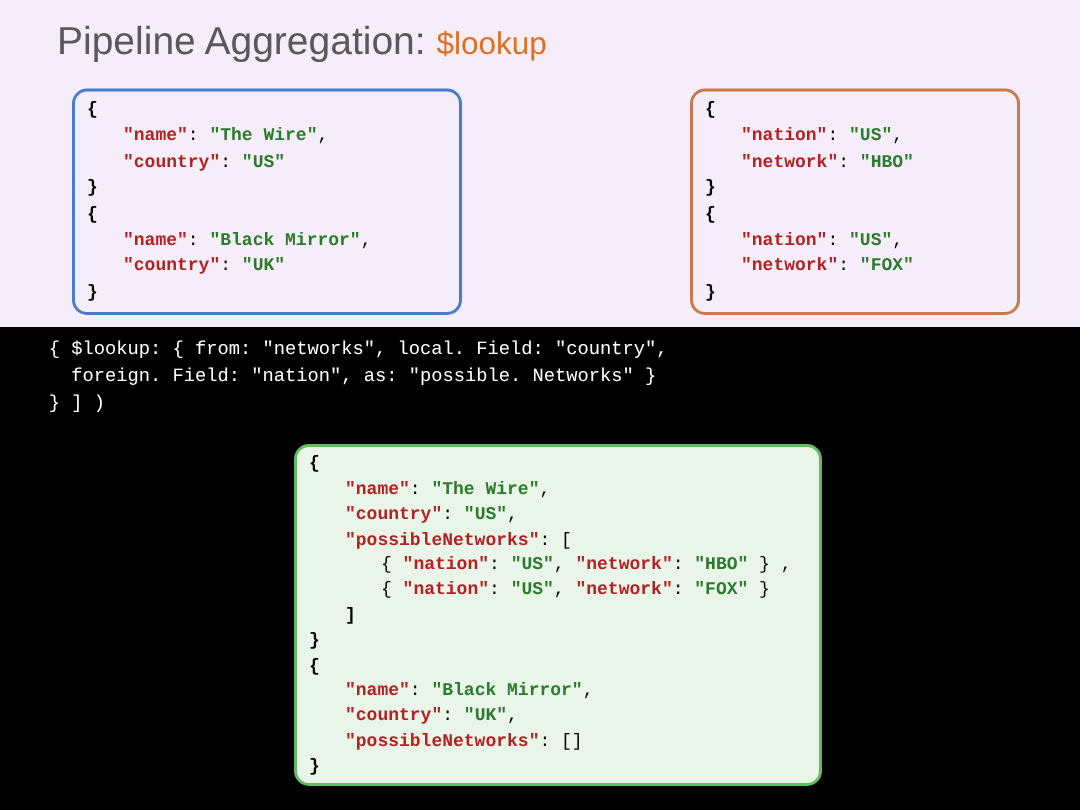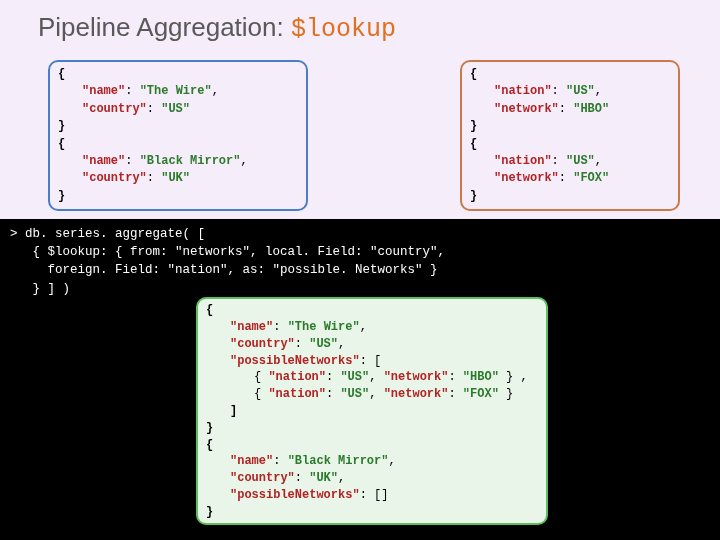--- a/index.html
+++ b/index.html
@@ -11,23 +11,23 @@
       position: relative;
       overflow: hidden;
     }
     .slide-title {
       padding: 12px 0 10px 38px;
       font-size: 26px;
       font-weight: 300;
       color: #595959;
     }
     .slide-title .keyword {
-      font-family: Liberation Mono, monospace;
+      font-family: Liberation Sans, sans-serif;
       color: #e07020;
-      font-size: 25px;
+      font-size: 21px;
     }
     .top-boxes {
       display: flex;
       justify-content: space-between;
       padding: 0 40px 0 48px;
       margin-top: 6px;
     }
     .code-box {
       border-radius: 10px;
       padding: 4px 8px;
@@ -105,21 +105,20 @@
     <div class="indent1"><span class="key">"network"</span><span class="colon">: </span><span class="val">"HBO"</span></div>
     <div><span class="brace">}</span></div>
     <div><span class="brace">{</span></div>
     <div class="indent1"><span class="key">"nation"</span><span class="colon">: </span><span class="val">"US"</span><span class="comma">,</span></div>
     <div class="indent1"><span class="key">"network"</span><span class="colon">: </span><span class="val">"FOX"</span></div>
     <div><span class="brace">}</span></div>
   </div>
 </div>
 
 <div class="shell-block">
-  <div class="prompt-line">&gt; db. series. aggregate( [</div>
   <div class="prompt-line">   { $lookup: { from: "networks", local. Field: "country",</div>
   <div class="prompt-line">     foreign. Field: "nation", as: "possible. Networks" }</div>
   <div class="prompt-line">   } ] )</div>
 
   <div class="result-box">
     <div><span class="brace">{</span></div>
     <div class="indent1"><span class="key">"name"</span><span class="colon">: </span><span class="val">"The Wire"</span><span class="comma">,</span></div>
     <div class="indent1"><span class="key">"country"</span><span class="colon">: </span><span class="val">"US"</span><span class="comma">,</span></div>
     <div class="indent1"><span class="key">"possibleNetworks"</span><span>: [</span></div>
     <div class="indent2">{ <span class="key">"nation"</span><span class="colon">: </span><span class="val">"US"</span>, <span class="key">"network"</span><span class="colon">: </span><span class="val">"HBO"</span> } ,</div>

